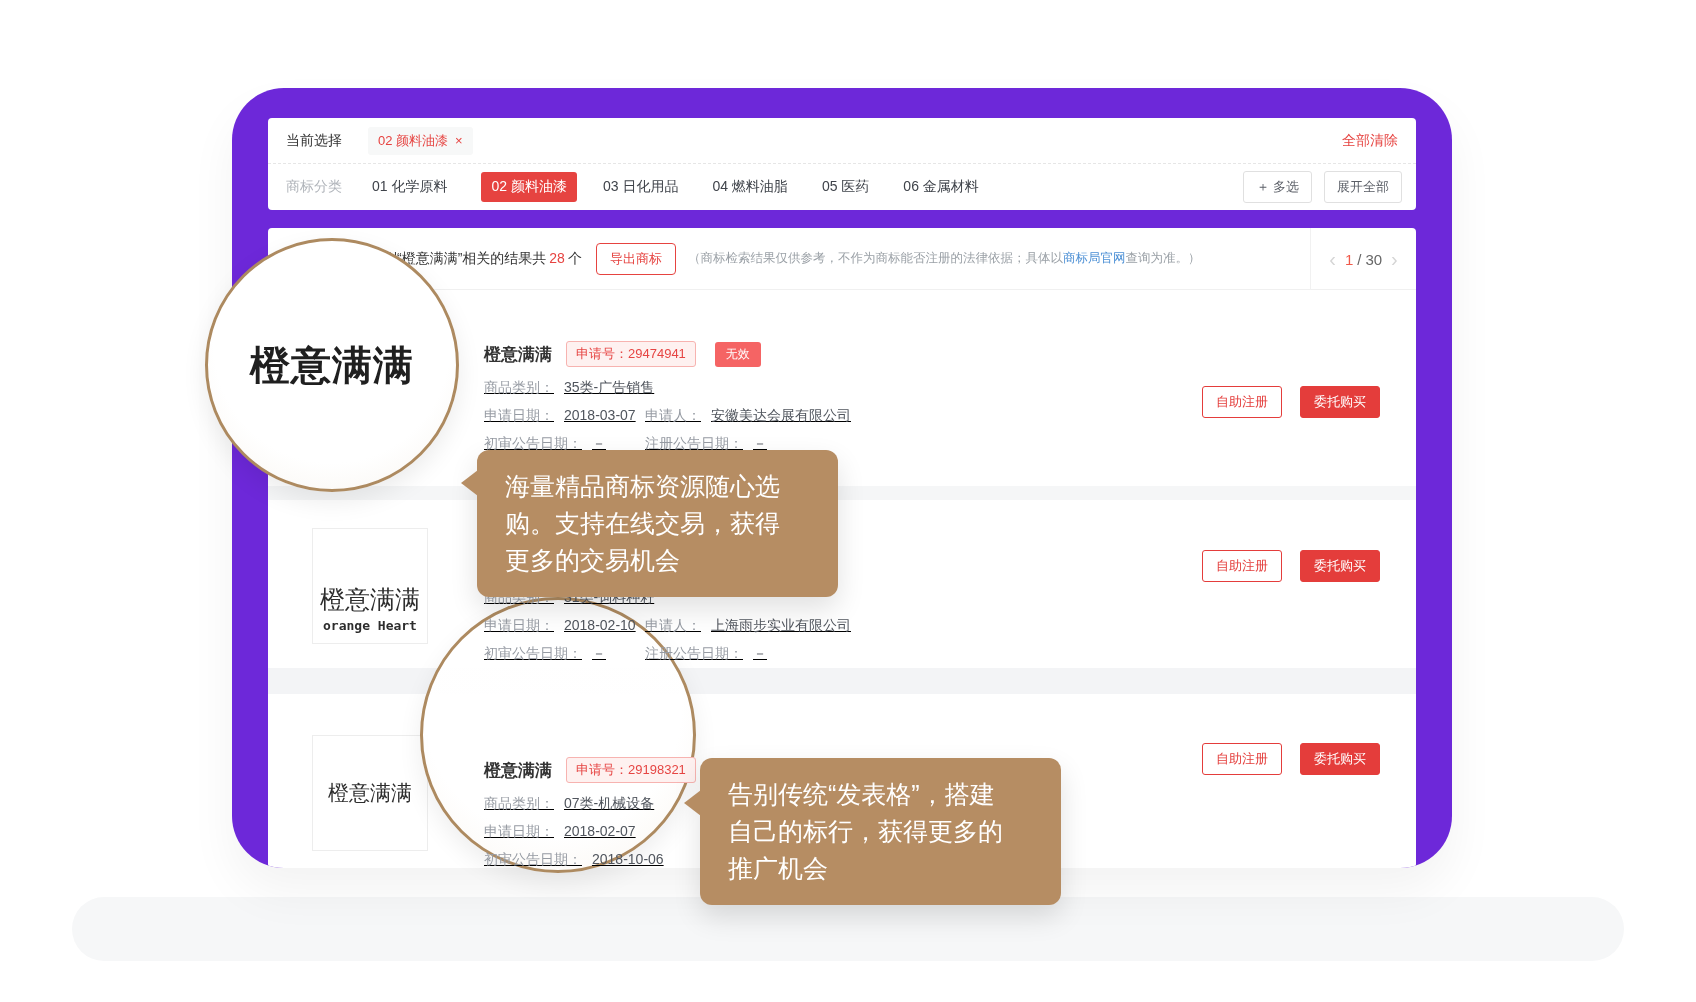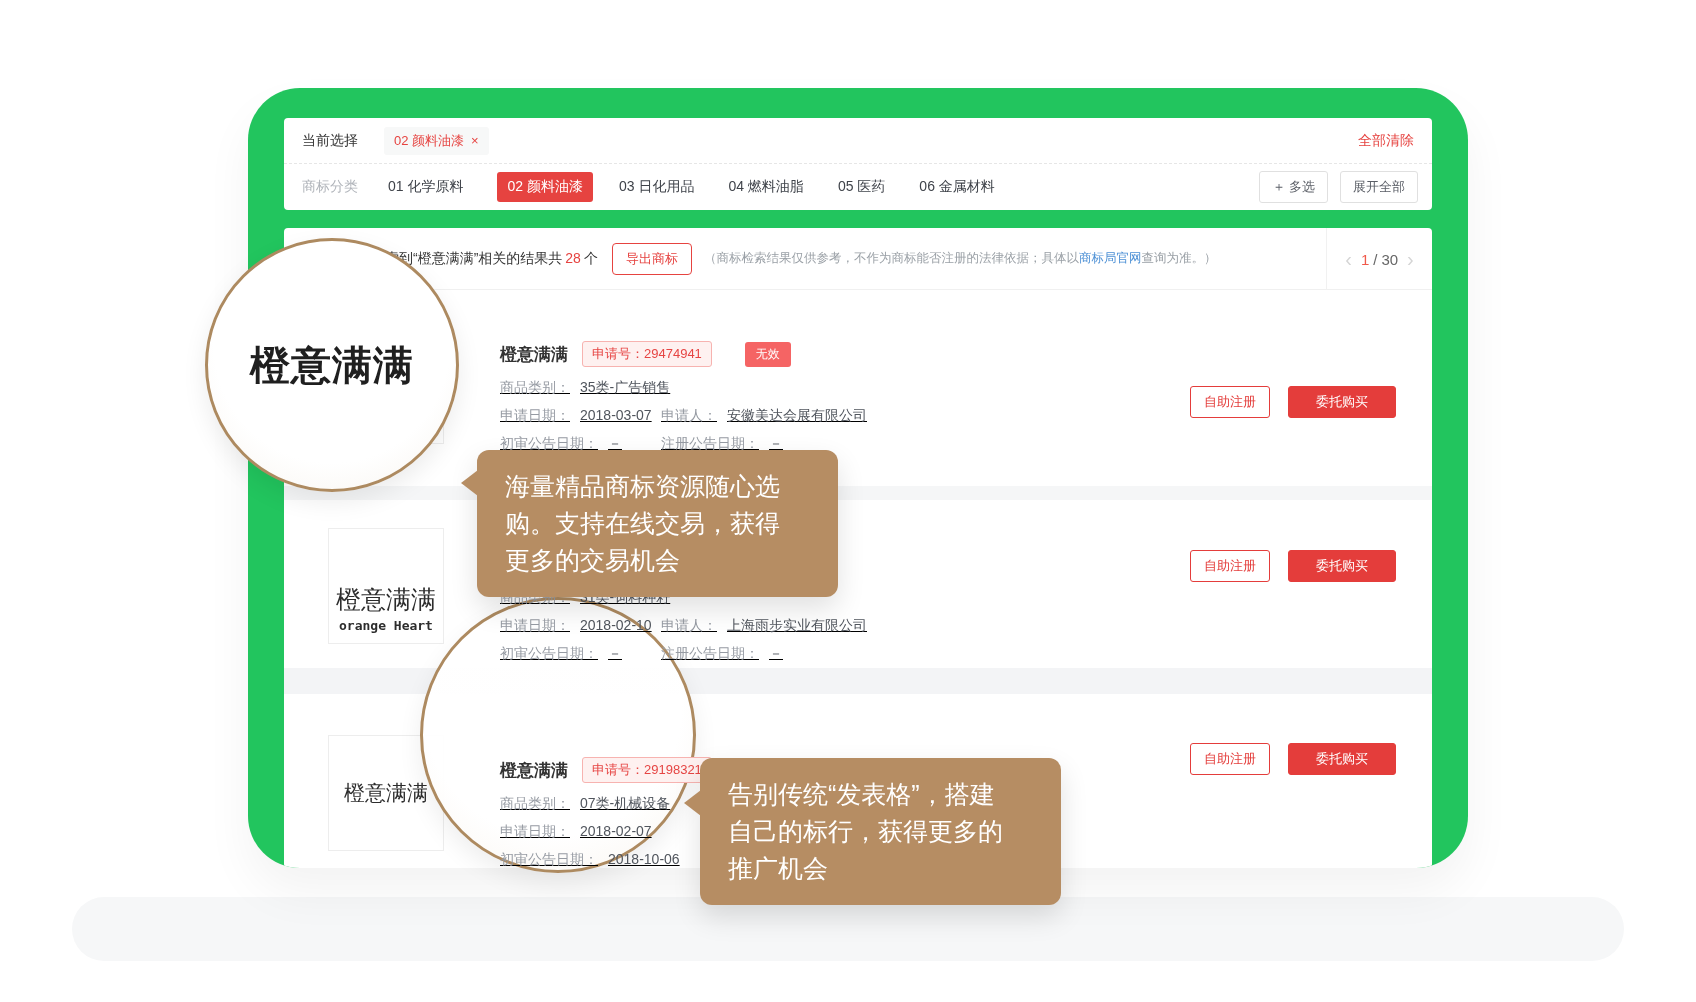--- a/index.html
+++ b/index.html
@@ -4,22 +4,22 @@
 <style>
   * { margin:0; padding:0; box-sizing:border-box; }
   html,body { width:1696px; height:1002px; background:#fff; font-family:"Liberation Sans","DejaVu Sans",sans-serif; overflow:hidden; }
   .stage { position:relative; width:1696px; height:1002px; background:#fff; }
 
   
   .laptop-base { position:absolute; left:72px; top:897px; width:1552px; height:64px;
     background:#f6f7f8; border-radius:32px; }
 
   
-  .card { position:absolute; left:248px; top:88px; width:1220px; height:780px;
-    background:#22c55e; border-radius:52px; box-shadow:0 24px 48px rgba(0,0,0,.05); overflow:hidden; }
+  .card { position:absolute; left:232px; top:88px; width:1220px; height:780px;
+    background:#6d28d9; border-radius:52px; box-shadow:0 24px 48px rgba(0,0,0,.05); overflow:hidden; }
 
   
   .filter-panel { position:absolute; left:36px; top:30px; width:1148px; height:92px; background:#fff; border-radius:4px; }
   .prow1 { position:relative; height:46px; display:flex; align-items:center; padding:0 18px;
     border-bottom:1px dashed #e6e6e6; }
   .cur-label { font-size:14px; color:#333; }
   .tag { display:inline-flex; align-items:center; margin-left:26px; background:#f7f8f8; border-radius:3px;
     padding:5px 10px; font-size:13px; color:#e64340; cursor:pointer; }
   .tag .x { margin-left:7px; font-size:13px; }
   .clear-all { position:absolute; right:18px; font-size:14px; color:#e64340; cursor:pointer; }
@@ -63,37 +63,37 @@
   .rrow3 .thumb .t-main { font-family:"Liberation Sans","DejaVu Sans",sans-serif; font-size:21px; }
   .thumb .t-sub { font-family:"DejaVu Sans Mono","Liberation Mono",monospace; font-size:13px; font-weight:bold; color:#2d2d2d; margin-top:2px; }
 
   .rcontent { position:absolute; left:216px; z-index:6; }
   .rrow1 .rcontent, .rrow2 .rcontent { top:52px; }
   .rrow3 .rcontent { top:64px; }
   .titleline { display:flex; align-items:center; height:24px; margin-bottom:8px; }
   .tm-name { font-size:17px; font-weight:bold; color:#333; }
   .appno { margin-left:14px; border:1px solid #f7b3b0; background:#fef1f0; color:#e64543;
     font-size:13px; border-radius:3px; padding:3px 9px; white-space:nowrap; }
-  .status { margin-left:33px; font-size:12px; color:#fff; border-radius:3px; padding:4px 11px; white-space:nowrap;text-align:center; }
+  .status { margin-left:19px; font-size:12px; color:#fff; border-radius:3px; padding:4px 11px; white-space:nowrap;text-align:center; }
   .st-invalid { background:#f56464; }
   .st-registered { background:#cfd2d6; }
   .fline { display:flex; height:28px; align-items:center; font-size:14px;text-decoration:underline; }
   .col1 { width:161px; display:flex; }
   .col2 { display:flex; }
   .flabel { color:#969ba3; margin-right:10px; white-space:nowrap; }
   .fvalue { color:#50555d; white-space:nowrap; }
 
   .actions { position:absolute; right:36px; display:flex; z-index:6; }
   .rrow1 .actions { top:96px; }
   .rrow2 .actions { top:50px; }
   .rrow3 .actions { top:49px; }
   .btn-outline { border:1px solid #e43d3b; color:#e43d3b; background:#fff; border-radius:3px;
     font-size:13px; padding:6px 13px; cursor:pointer; white-space:nowrap;text-align:center; }
   .btn-solid { border:1px solid #e43d3b; background:#e43d3b; color:#fff; border-radius:3px;
-    font-size:13px; padding:6px 27px; margin-left:18px; cursor:pointer; white-space:nowrap; }
+    font-size:13px; padding:6px 13px; margin-left:18px; cursor:pointer; white-space:nowrap; }
 
   
   .circle1 { position:absolute; left:205px; top:238px; width:254px; height:254px; border-radius:50%;
     background:radial-gradient(circle at 50% 42%, #ffffff 62%, #f6f2ec 100%);
     border:3px solid #ad8a60; z-index:8; box-shadow:0 10px 24px rgba(0,0,0,.08);
     display:flex; align-items:center; justify-content:center; }
   .circle1 .big { font-size:40px; font-weight:bold; color:#1f1f1f; letter-spacing:1px; white-space:nowrap; }
   .circle2 { position:absolute; left:420px; top:597px; width:276px; height:276px; border-radius:50%;
     background:radial-gradient(circle at 48% 40%, rgba(255,255,255,.97) 60%, rgba(248,243,236,.96) 100%);
     border:3px solid #ad8a60; z-index:3; box-shadow:0 10px 24px rgba(0,0,0,.07); }

